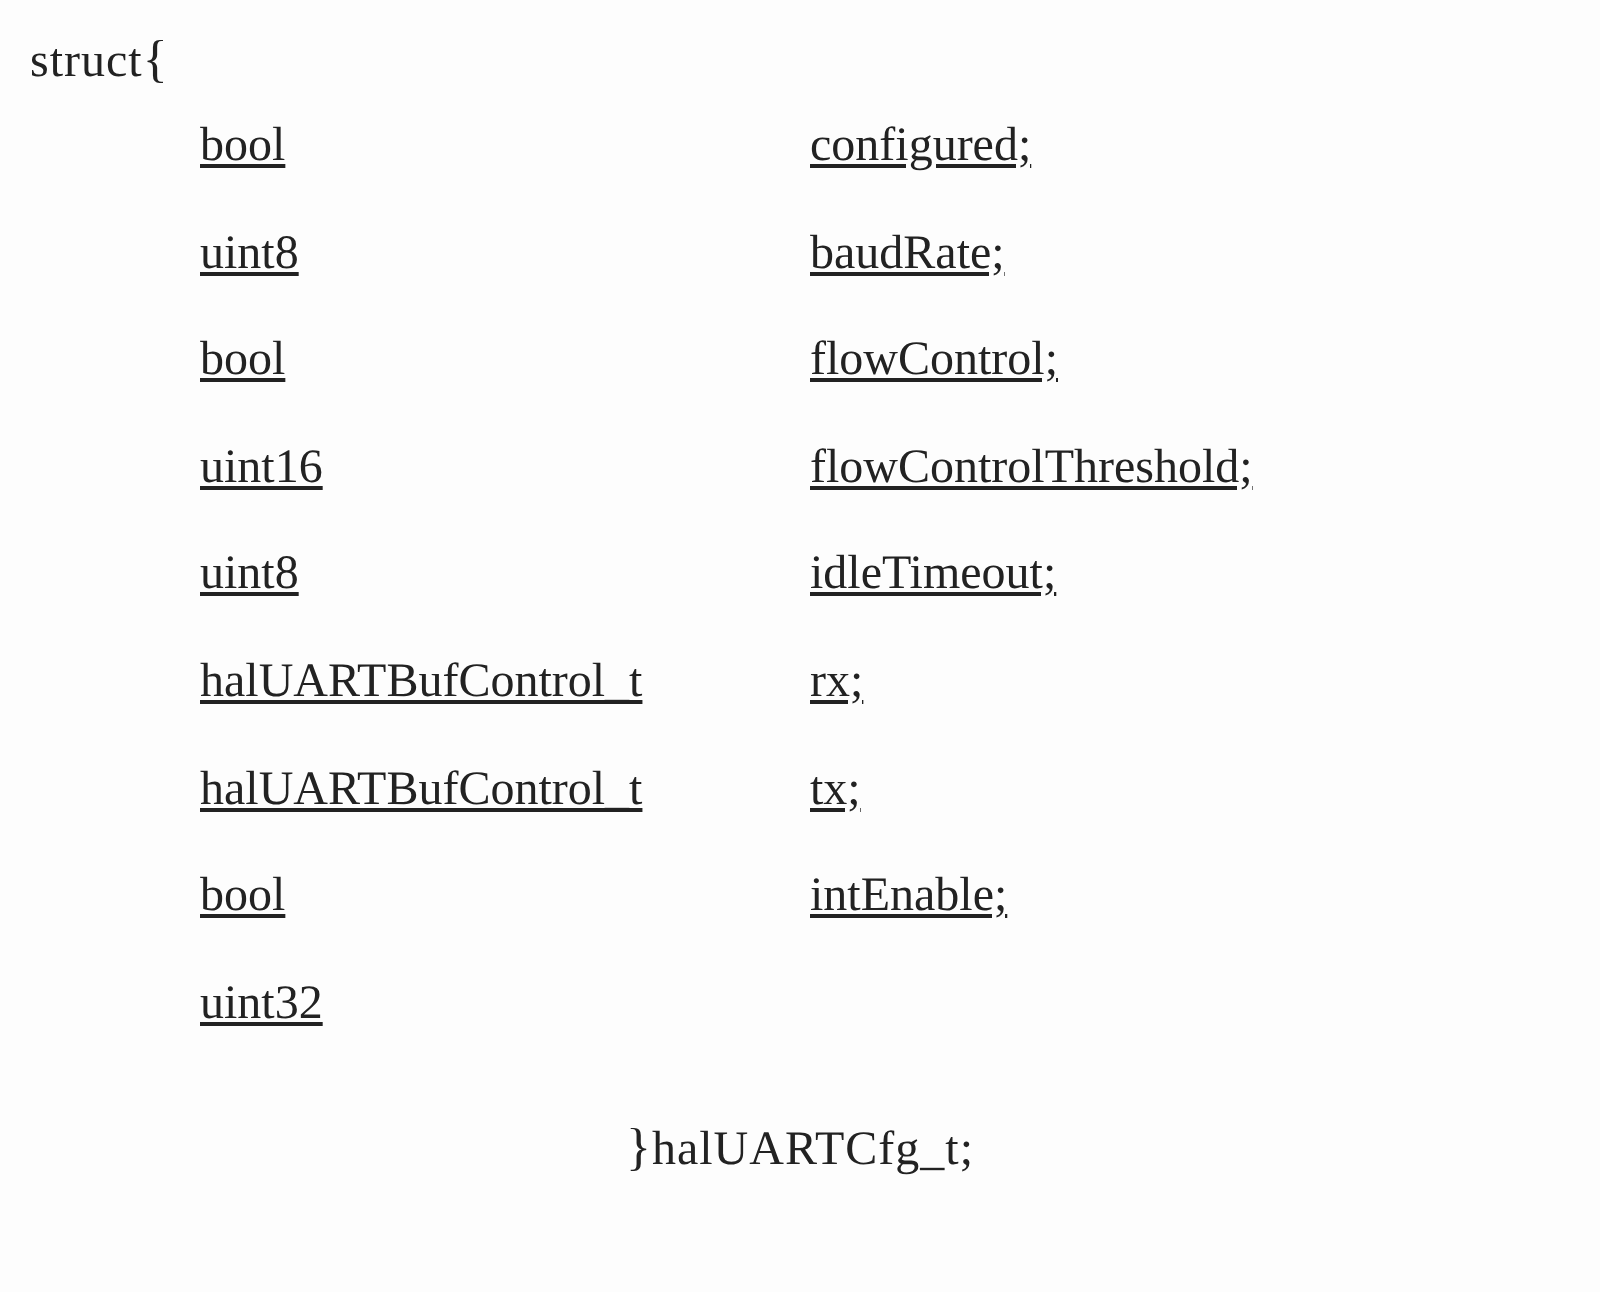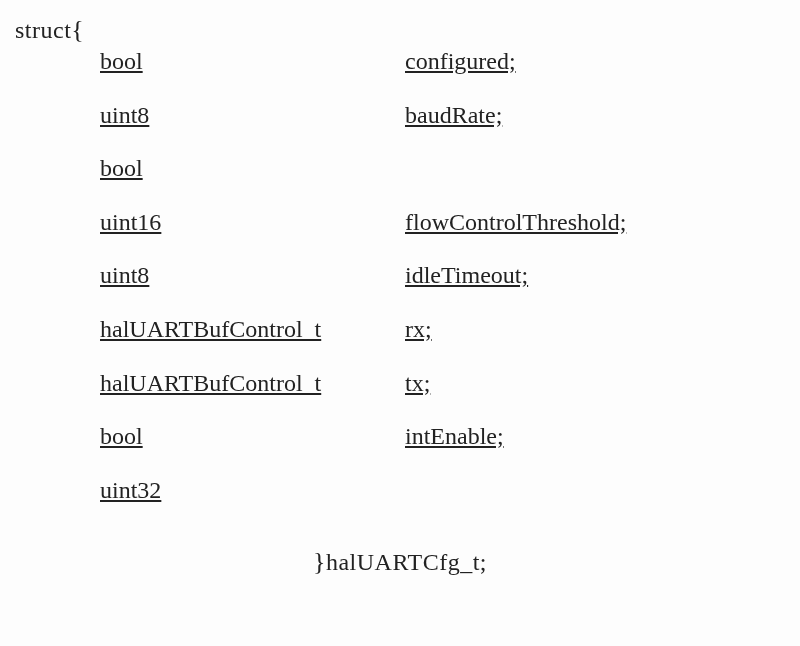--- a/index.html
+++ b/index.html
@@ -7,20 +7,21 @@
       padding: 15px 15px;
       font-family: 'Times New Roman', Times, serif;
       font-size: 24px;
       color: #222;
       background: #fdfdfd;
       width: 800px;
       height: 646px;
       box-sizing: border-box;
     }
     .struct-open {
+      margin-bottom: 12px;
       letter-spacing: 0.5px;
     }
     .brace {
       font-size: 26px;
     }
     .member-row {
       display: flex;
       margin-left: 85px;
       margin-bottom: 20px;
       line-height: 1.4;
@@ -51,20 +52,21 @@
   <span class="name-col">configured;</span>
 </div>
 
 <div class="member-row">
   <span class="type-col">uint8</span>
   <span class="name-col">baudRate;</span>
 </div>
 
 <div class="member-row">
   <span class="type-col">bool</span>
+  <span class="name-col">flowControl;</span>
 </div>
 
 <div class="member-row">
   <span class="type-col">uint16</span>
   <span class="name-col">flowControlThreshold;</span>
 </div>
 
 <div class="member-row">
   <span class="type-col">uint8</span>
   <span class="name-col">idleTimeout;</span>

